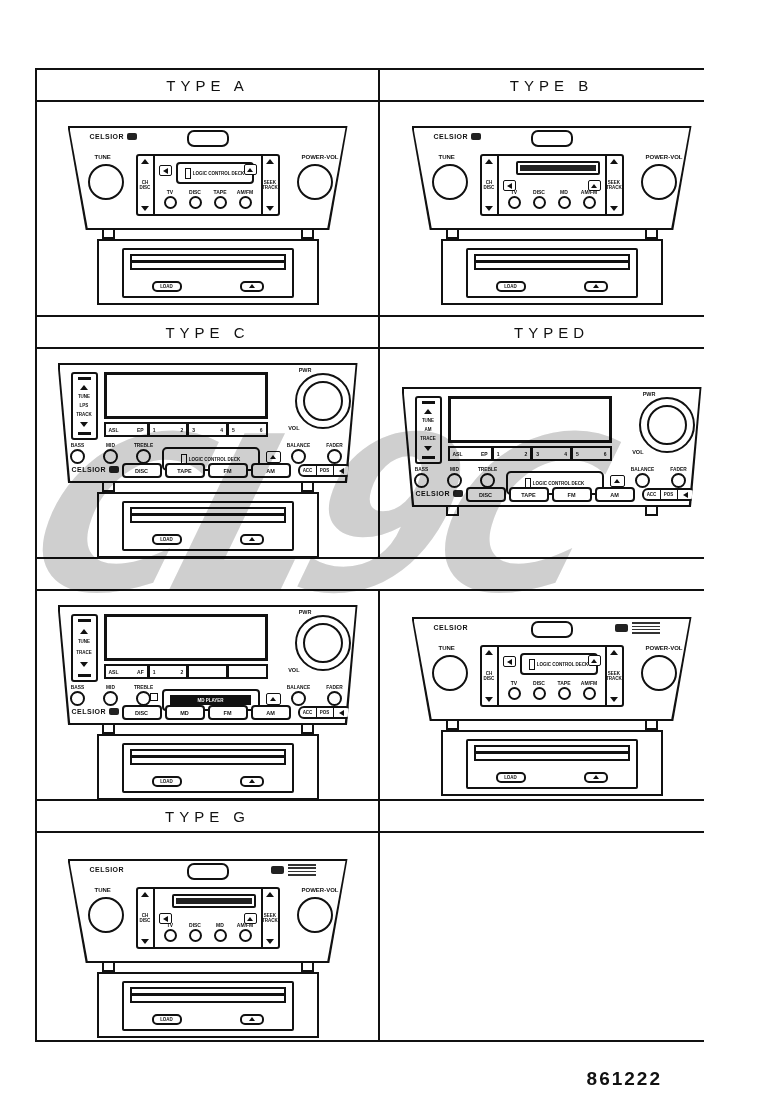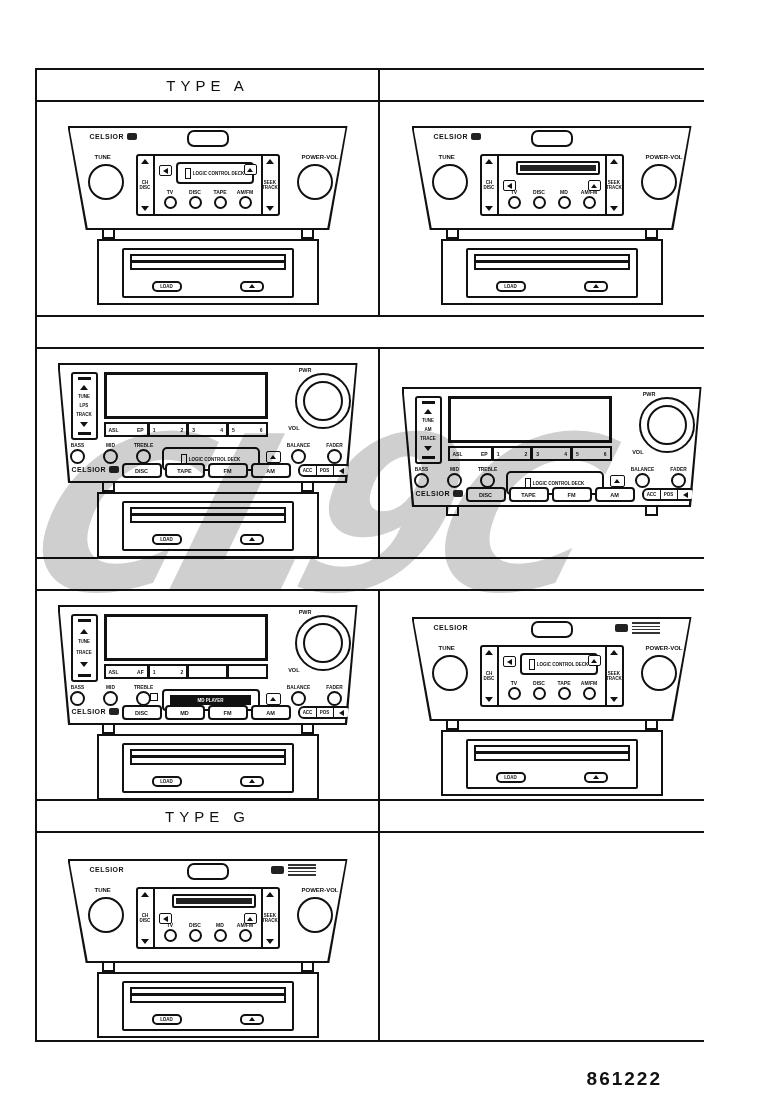--- a/index.html
+++ b/index.html
@@ -116,20 +116,23 @@
 <body>
 
 <div class="sheet">
 
   <div class="grid">
 
     <div class="row hdr">
       <div class="cell">
         <span class="typelabel">TYPE A</span>
       </div>
+      <div class="cell">
+        <span class="typelabel">TYPE B</span>
+      </div>
     </div>
 
     <div class="row rb1">
       <div class="cell bodycell pt24">
         <div class="unit">
           <div class="p1o">
             <div class="p1i"></div>
             <div class="abs brandrow">
               <span class="brandtxt">CELSIOR</span>
               <span class="brandlogo"></span>
@@ -276,20 +279,26 @@
                     <div class="tri s up"></div>
                   </div>
               </div>
             </div>
           </div>
         </div>
       </div>
     </div>
 
     <div class="row hdr">
+      <div class="cell">
+        <span class="typelabel">TYPE C</span>
+      </div>
+      <div class="cell">
+        <span class="typelabel">TYPED</span>
+      </div>
     </div>
 
     <div class="row rb2">
       <div class="cell bodycell pt16">
         <div class="unit">
           <div class="p2o">
             <div class="p2i"></div>
             <div class="abs lstrip">
               <div class="hbar"></div>
               <div class="tri up"></div>

